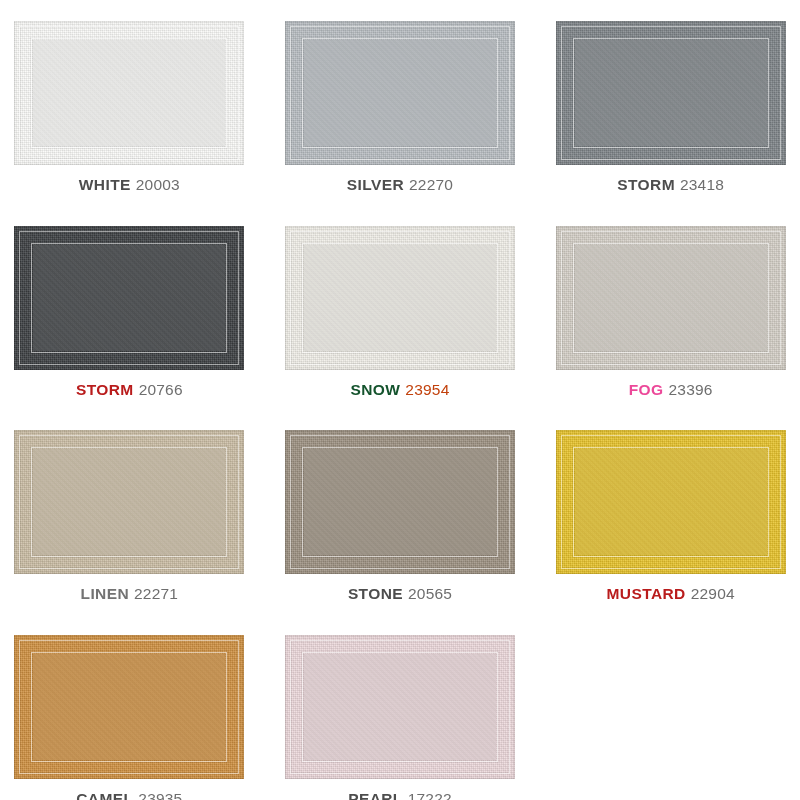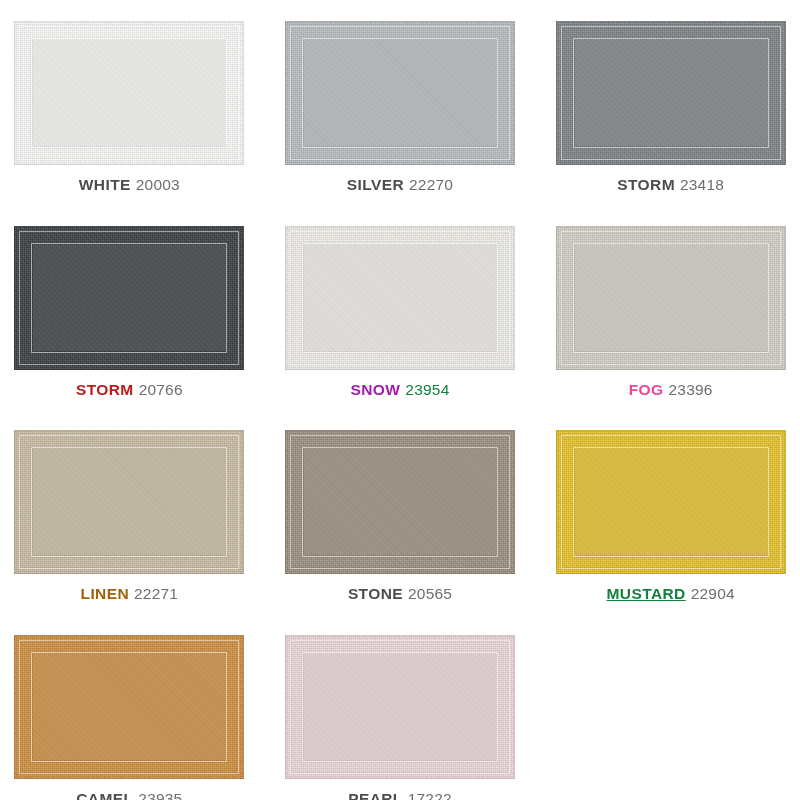--- a/index.html
+++ b/index.html
@@ -155,57 +155,57 @@
       </div>
       <div class="caption"><span class="name" style="color: #b91c1c;">STORM</span><span class="code" style="color: rgb(110, 110, 110);">20766</span></div>
     </div>
     <div class="swatch-cell">
       <div class="mat" style="background-color: rgb(242, 240, 233);">
         <div class="field"></div>
         <div class="frame-inner"></div>
         <div class="frame-outer"></div>
         <div class="edge-shade"></div>
       </div>
-      <div class="caption"><span class="name" style="color: #a21caf;">SNOW</span><span class="code" style="color: #15803d; margin-top: 32px;">23954</span></div>
+      <div class="caption"><span class="name" style="color: #14532d;">SNOW</span><span class="code" style="color: #c2410c; margin-top: 32px;">23954</span></div>
     </div>
     <div class="swatch-cell">
       <div class="mat" style="background-color: rgb(213, 208, 199);">
         <div class="field"></div>
         <div class="frame-inner"></div>
         <div class="frame-outer"></div>
         <div class="edge-shade"></div>
       </div>
       <div class="caption"><span class="name" style="color: #ec4899;">FOG</span><span class="code" style="color: rgb(110, 110, 110);">23396</span></div>
     </div>
     <div class="swatch-cell">
       <div class="mat" style="background-color: rgb(203, 189, 164);">
         <div class="field"></div>
         <div class="frame-inner"></div>
         <div class="frame-outer"></div>
         <div class="edge-shade"></div>
       </div>
-      <div class="caption"><span class="name" style="color: #a16207;">LINEN</span><span class="code" style="color: rgb(110, 110, 110);">22271</span></div>
+      <div class="caption"><span class="name" style="color: #737373;">LINEN</span><span class="code" style="color: rgb(110, 110, 110);">22271</span></div>
     </div>
     <div class="swatch-cell">
       <div class="mat" style="background-color: rgb(156, 144, 128);">
         <div class="field"></div>
         <div class="frame-inner"></div>
         <div class="frame-outer"></div>
         <div class="edge-shade"></div>
       </div>
       <div class="caption"><span class="name" style="color: rgb(77, 77, 77);">STONE</span><span class="code" style="color: rgb(110, 110, 110);">20565</span></div>
     </div>
     <div class="swatch-cell">
       <div class="mat" style="background-color: rgb(232, 195, 40);">
         <div class="field"></div>
         <div class="frame-inner"></div>
         <div class="frame-outer"></div>
         <div class="edge-shade"></div>
       </div>
-      <div class="caption"><span class="name" style="color: #15803d; text-decoration: underline;">MUSTARD</span><span class="code" style="color: rgb(110, 110, 110);">22904</span></div>
+      <div class="caption"><span class="name" style="color: #b91c1c;">MUSTARD</span><span class="code" style="color: rgb(110, 110, 110);">22904</span></div>
     </div>
     <div class="swatch-cell">
       <div class="mat" style="background-color: rgb(208, 143, 62);">
         <div class="field"></div>
         <div class="frame-inner"></div>
         <div class="frame-outer"></div>
         <div class="edge-shade"></div>
       </div>
       <div class="caption"><span class="name" style="color: rgb(77, 77, 77);">CAMEL</span><span class="code" style="color: rgb(110, 110, 110); margin-top: 13px;">23935</span></div>
     </div>

